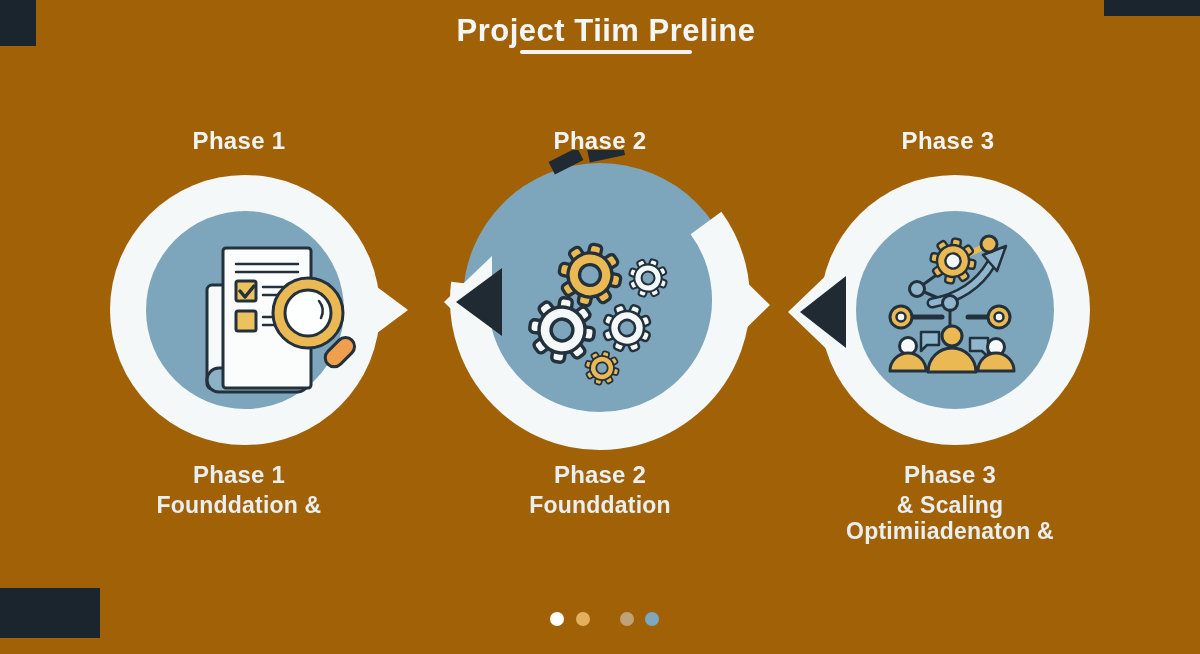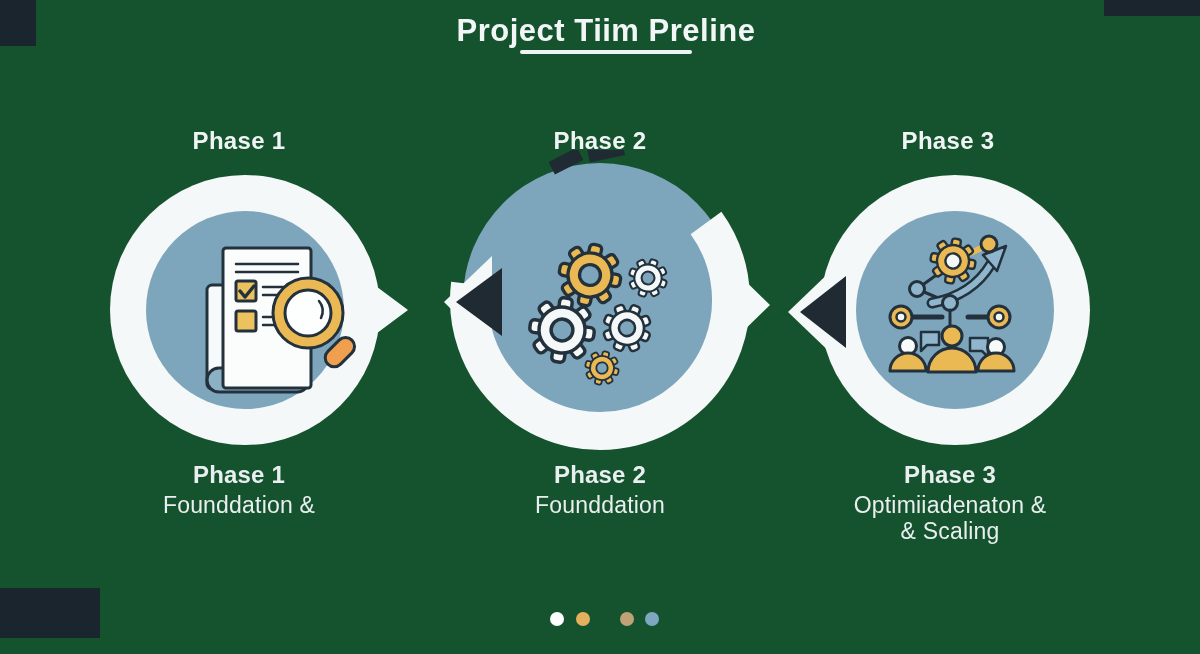--- a/index.html
+++ b/index.html
@@ -1,18 +1,18 @@
 <!DOCTYPE html>
 <html><head>
 <meta charset="utf-8">
 <style>
   html,body{margin:0;padding:0;background:#10181e;}
   #stage{
     position:relative;width:1200px;height:654px;overflow:hidden;
-    background:#14532d;
+    background:#a16207;
     font-family:"Liberation Sans","DejaVu Sans",sans-serif;
     -webkit-font-smoothing:antialiased;
   }
   .patch{position:absolute;background:#1b252d;}
   .title{
     position:absolute;top:13px;left:0;width:1212px;text-align:center;
     font-size:31px;font-weight:700;letter-spacing:.5px;color:#f3f6f7;
   }
   .title-underline{
     position:absolute;top:50px;left:520px;width:172px;height:4px;
@@ -20,21 +20,21 @@
   }
   .toplabel{
     position:absolute;top:127px;width:200px;text-align:center;
     font-size:24px;font-weight:700;color:#f0f4f5;letter-spacing:.3px;
   }
   .medallion{position:absolute;}
   .caption{
     position:absolute;top:461px;text-align:center;color:#e9eef0;letter-spacing:.2px;
   }
   .caption .cap-title{font-size:24px;font-weight:700;margin-bottom:3px;}
-  .caption .cap-line{font-size:23px;font-weight:400;line-height:26px;}
+  .caption .cap-line{font-size:23px;font-weight:700;line-height:26px;}
   .dots{position:absolute;top:612px;left:550px;width:120px;height:14px;}
   .dot{position:absolute;top:0;width:14px;height:14px;border-radius:50%;}
 </style>
 </head>
 <body>
 
 <div id="stage">
 
   <div class="patch" style="left:0;top:0;width:36px;height:46px;"></div>
   <div class="patch" style="left:1104px;top:0;width:96px;height:16px;"></div>
@@ -166,22 +166,22 @@
   <div class="caption" style="left:79px;width:320px;">
     <div class="cap-title">Phase 1</div>
     <div class="cap-line">Founddation &amp;</div>
   </div>
   <div class="caption" style="left:425px;width:350px;">
     <div class="cap-title">Phase 2</div>
     <div class="cap-line">Founddation</div>
   </div>
   <div class="caption" style="left:785px;width:330px;">
     <div class="cap-title">Phase 3</div>
+    <div class="cap-line">&amp; Scaling</div>
     <div class="cap-line">Optimiiadenaton &amp;</div>
-    <div class="cap-line">&amp; Scaling</div>
   </div>
 
   <div class="dots">
     <div class="dot" style="left: 0px; background: rgb(255, 255, 255);"></div>
     <div class="dot" style="left: 26px; background: rgb(228, 176, 94);"></div>
     <div class="dot" style="left: 70px; background: rgb(191, 162, 119);"></div>
     <div class="dot" style="left: 95px; background: rgb(126, 167, 192);"></div>
   </div>
 
 </div>

